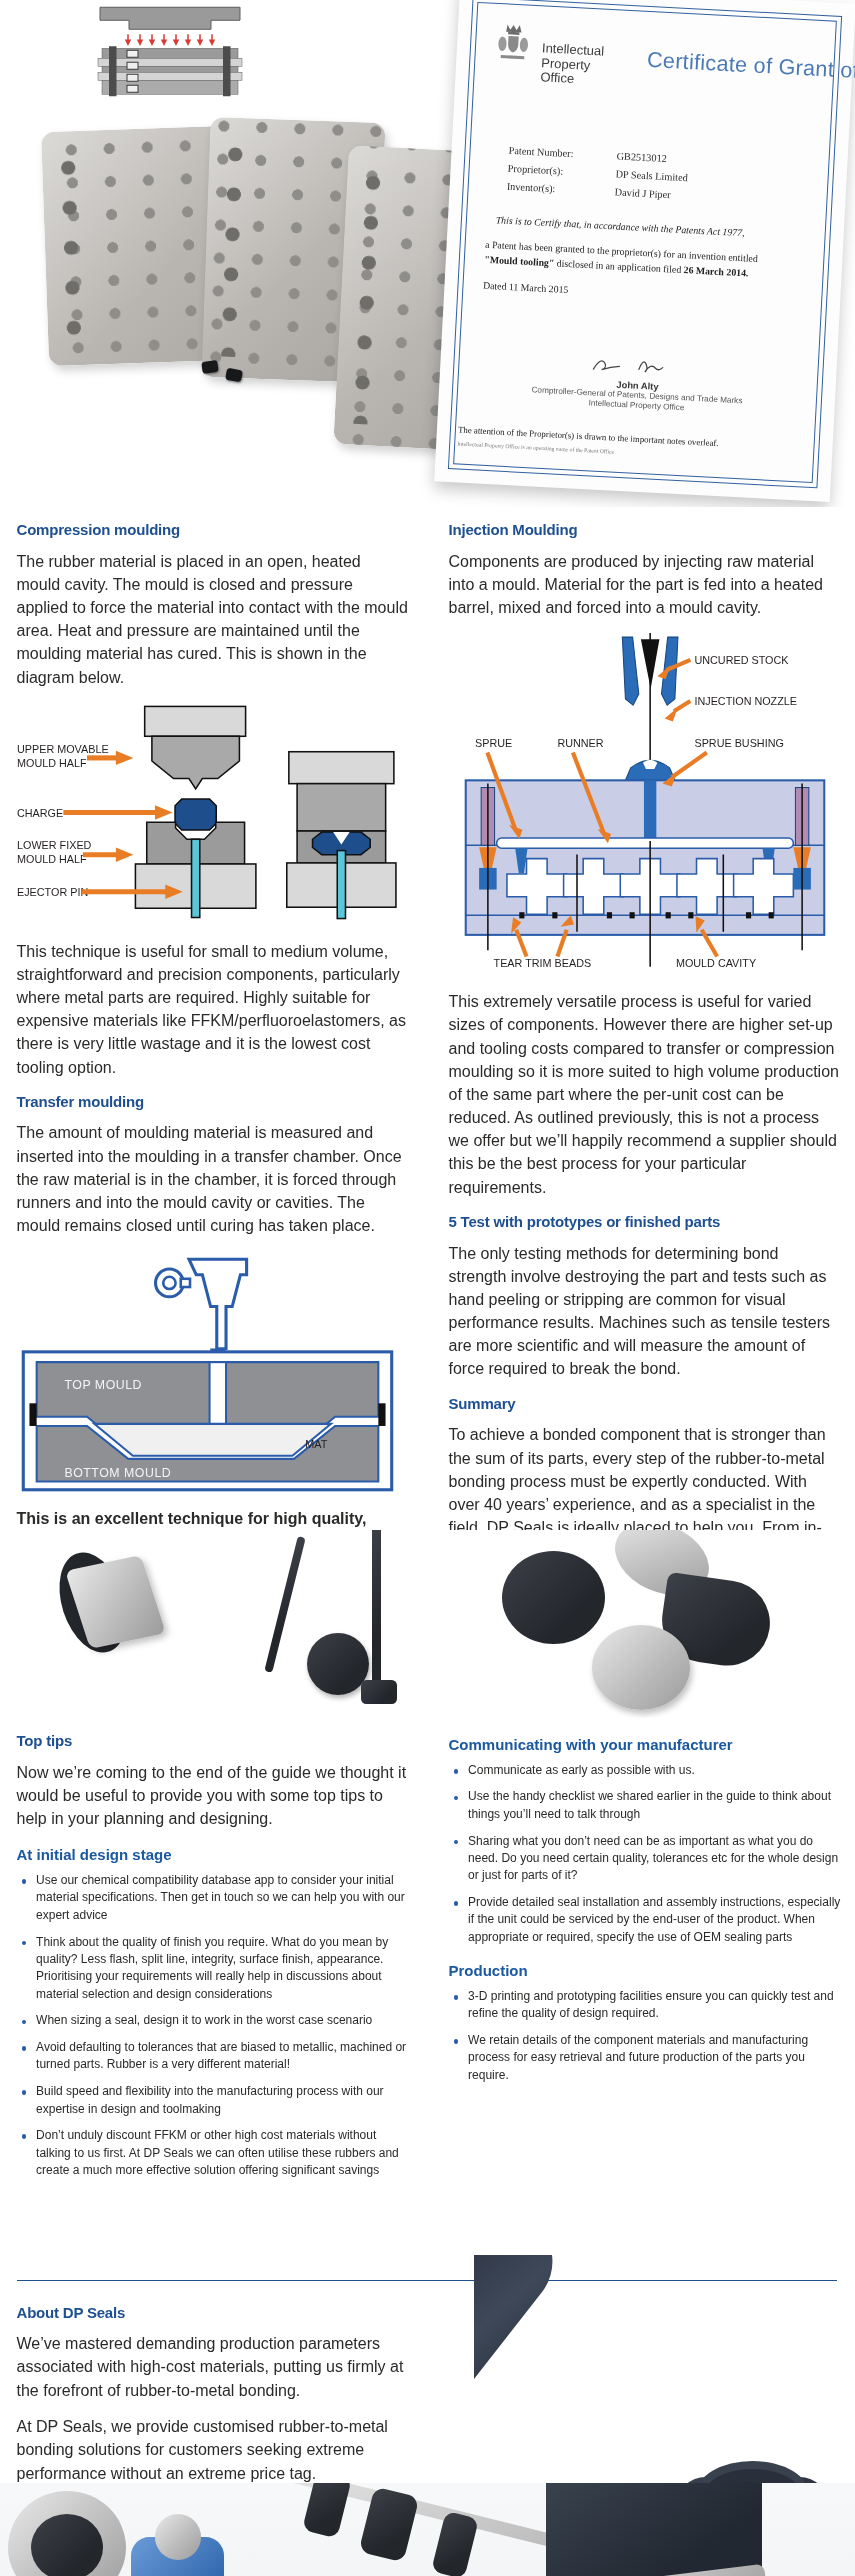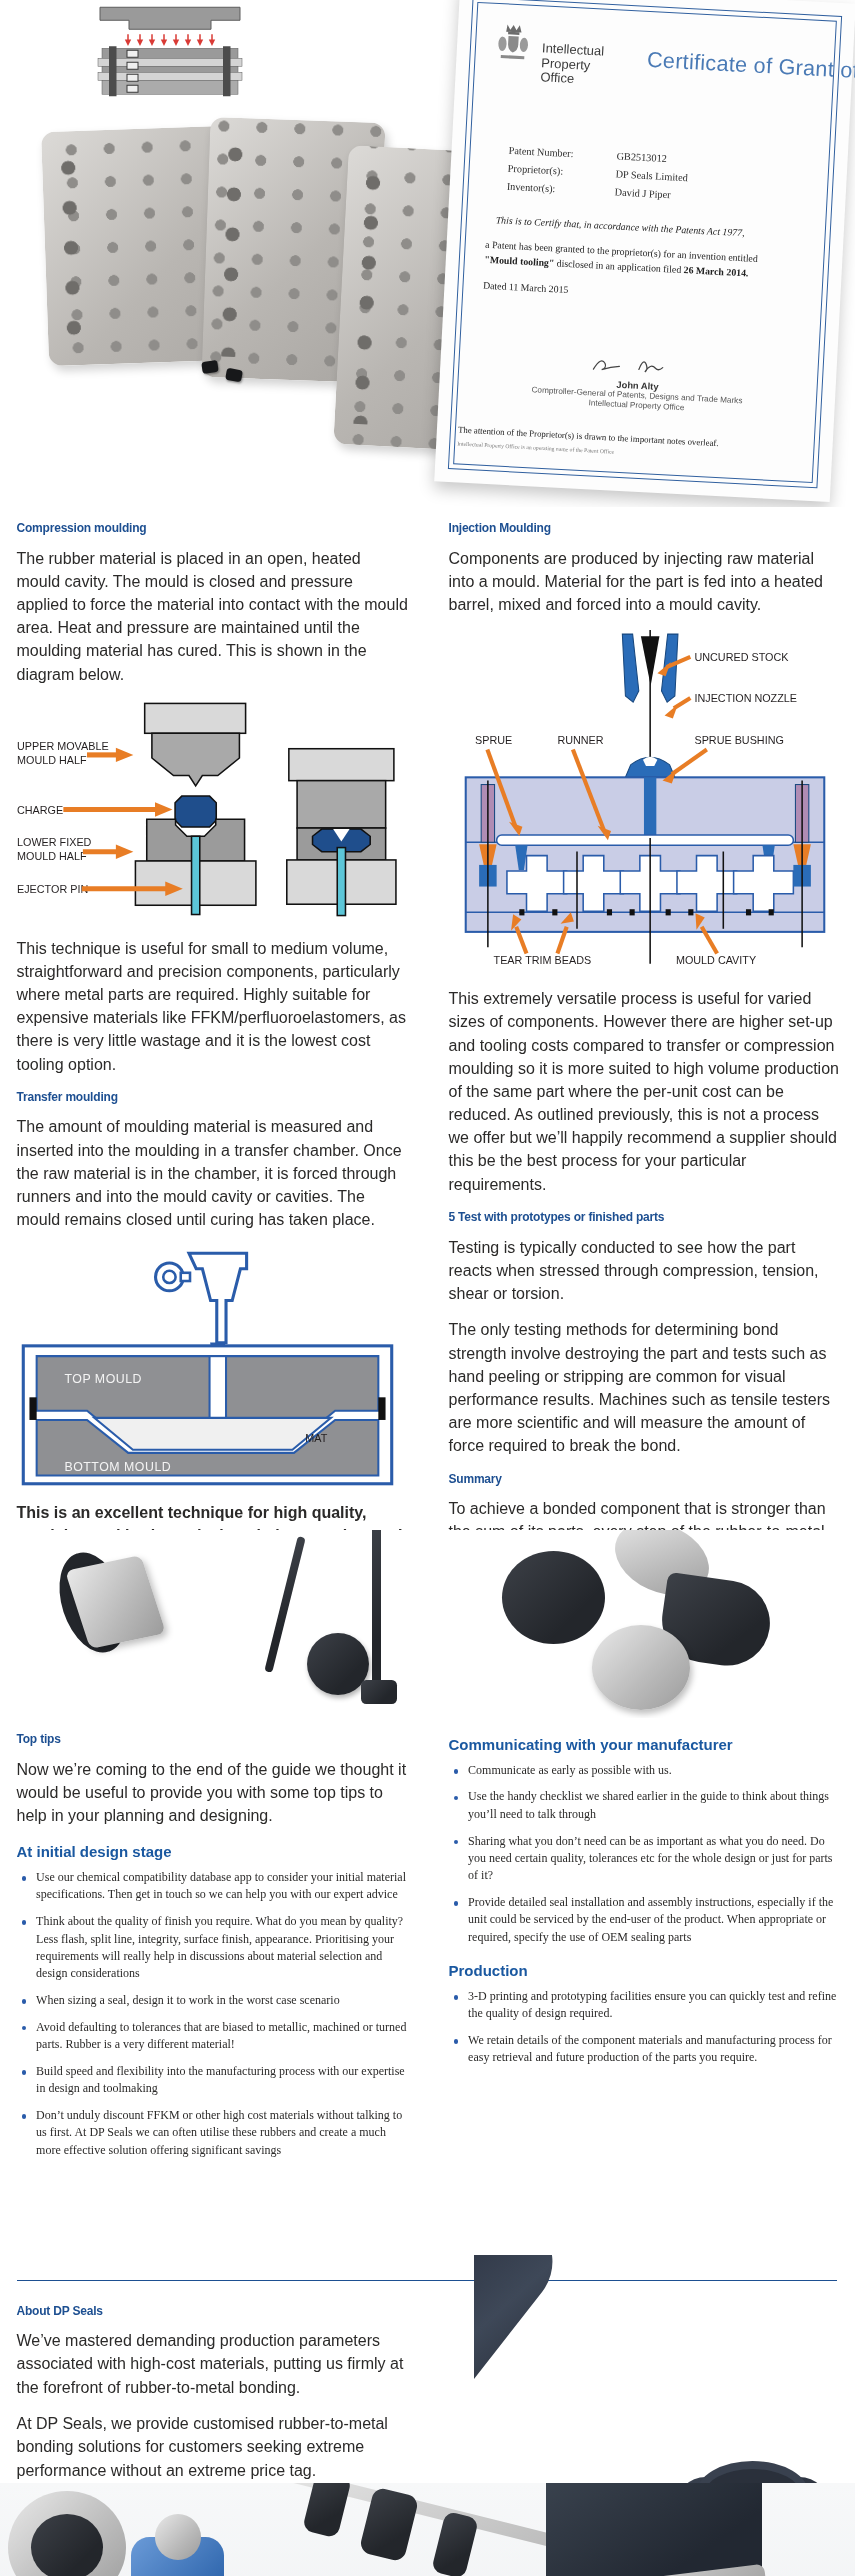--- a/index.html
+++ b/index.html
@@ -37,30 +37,30 @@
   .cert-dated { font-size:9.8px; margin-top:12.4px; color:#222; }
   .cert-sign { position:absolute; left:0; right:0; bottom:61px; text-align:center; font-family:"Liberation Sans", sans-serif; }
   .cert-sign .name { font-weight:bold; font-size:9.3px; color:#333; margin-top:2.1px; }
   .cert-sign .role { font-size:8.2px; color:#555; line-height:1.3; }
   .cert-foot { position:absolute; left:2.1px; right:2.1px; bottom:29px; font-size:8.8px; color:#222; }
   .cert-foot2 { position:absolute; left:2.1px; bottom:17.5px; font-size:5.7px; color:#777; }
 
   
   .cols { display:flex; gap:40px; padding:0 16.5px; }
   .col { width:392px; flex:none; }
-  h2.main { font-size:12px; color:#1d4f91; margin:14.4px 0 11.3px; letter-spacing:-0.2px; }
+  h2.main { font-size:15px; color:#1d4f91; margin:14.4px 0 11.3px; letter-spacing:-0.2px; }
   h3.sub { font-size:15px; color:#1a58a0; margin:15.5px 0 9.3px; }
   p.body { font-size:16px; line-height:1.45; margin:0 0 13.4px; }
   .moulding { height:1023px; }
   .dlabel { font-family:"Liberation Sans", sans-serif; font-size:21px; fill:#231f20; font-weight:500; }
   .dlabel-w { font-family:"Liberation Sans", sans-serif; font-size:24px; fill:#f4f4f4; letter-spacing:1px; }
 
   
   ul.blt { list-style:none; }
-  ul.blt li { position:relative; font-size:12px; line-height:1.45; padding-left:19.6px; margin-bottom:9.3px;font-family:Liberation Serif, serif; }
+  ul.blt li { position:relative; font-size:12px; line-height:1.45; padding-left:19.6px; margin-bottom:9.3px; }
   ul.blt li::before { content:""; position:absolute; left:5.2px; top:7.2px; width:4.6px; height:4.6px; border-radius:50%; background:#2a5caa; }
 
   
   .parts-row { height:188px; }
   .ph { position:absolute; }
   .g-metal { background:linear-gradient(135deg,#e9e9e9,#b9b9b9 60%,#9b9b9b); }
   .g-dark  { background:linear-gradient(135deg,#3d4148,#23262b 70%); }
 
   
   .tips { height:562px; }
@@ -338,21 +338,20 @@
           <path d="M120,584 L124,552 L140,562 Z" stroke="none"></path>
         <line x1="210" y1="628" x2="228" y2="576"></line>
           <path d="M216,570 L236,548 L242,566 Z" stroke="none"></path>
         <line x1="520" y1="628" x2="490" y2="576"></line>
           <path d="M480,582 L478,550 L496,558 Z" stroke="none"></path>
       </g>
     </svg>
 
     <p class="body" style="margin-top:15.5px;">This extremely versatile process is useful for varied sizes of components. However there are higher set-up and tooling costs compared to transfer or compression moulding so it is more suited to high volume production of the same part where the per-unit cost can be reduced. As outlined previously, this is not a process we offer but we’ll happily recommend a supplier should this be the best process for your particular requirements.</p>
     <h2 class="main">5 Test with prototypes or finished parts</h2>
-    <p class="body">Testing is typically conducted to see how the part reacts when stressed through compression, tension, shear or torsion.</p>
     <p class="body">The only testing methods for determining bond strength involve destroying the part and tests such as hand peeling or stripping are common for visual performance results. Machines such as tensile testers are more scientific and will measure the amount of force required to break the bond.</p>
     <h2 class="main">Summary</h2>
     <p class="body">To achieve a bonded component that is stronger than the sum of its parts, every step of the rubber-to-metal bonding process must be expertly conducted. With over 40 years’ experience, and as a specialist in the field, DP Seals is ideally placed to help you. From in-flight refuelling systems to a 3mm Rubber-to-metal bonded plunger seal used to sample ocean water, we have the adaptability and innovative approach to help achieve your goals.</p>
   </div>
 </div>
 
 <div class="section parts-row">
   <div class="ph" style="left:62px; top:20.6px; width:62px; height:103px; background:#23262b; border-radius:31px/52px; transform:rotate(-18deg);"></div>
   <div class="ph g-metal" style="left:77px; top:31px; width:77px; height:82px; border-radius:8.2px; transform:rotate(-18deg) skewY(6deg); box-shadow:2.1px 4.1px 7.2px rgba(0,0,0,.25);"></div>
   <div class="ph g-dark" style="left:281px; top:5.2px; width:8.2px; height:139px; border-radius:4.1px; transform:rotate(14deg);"></div>

